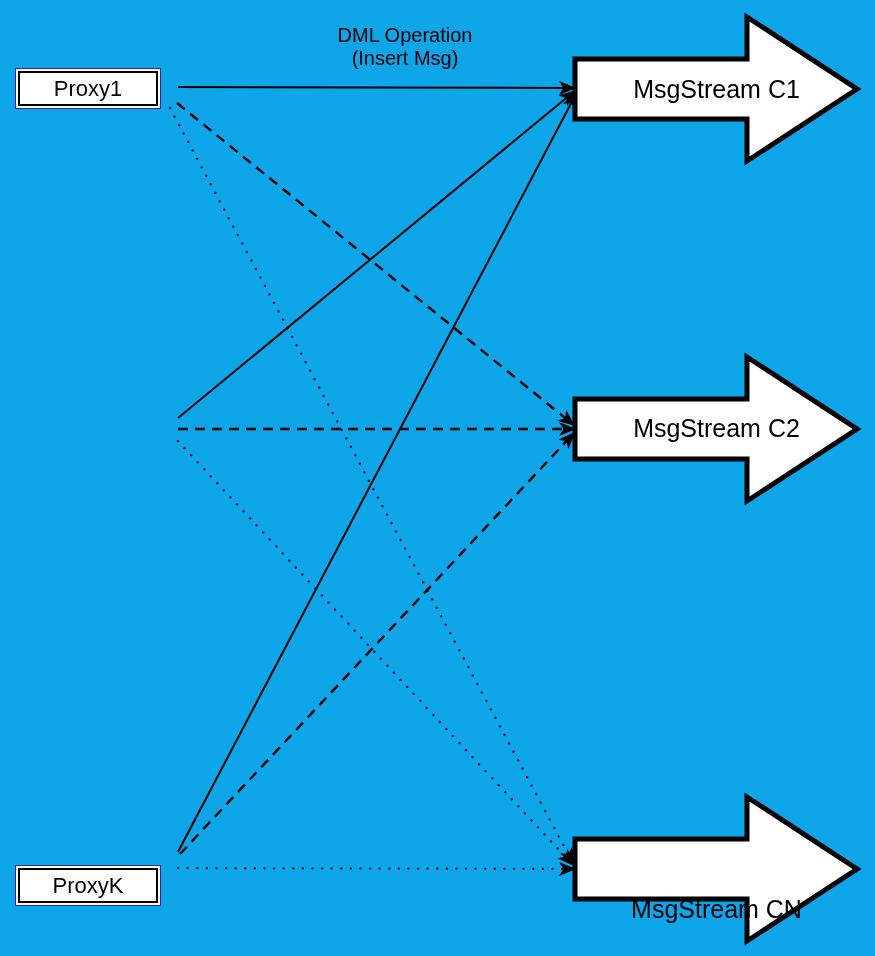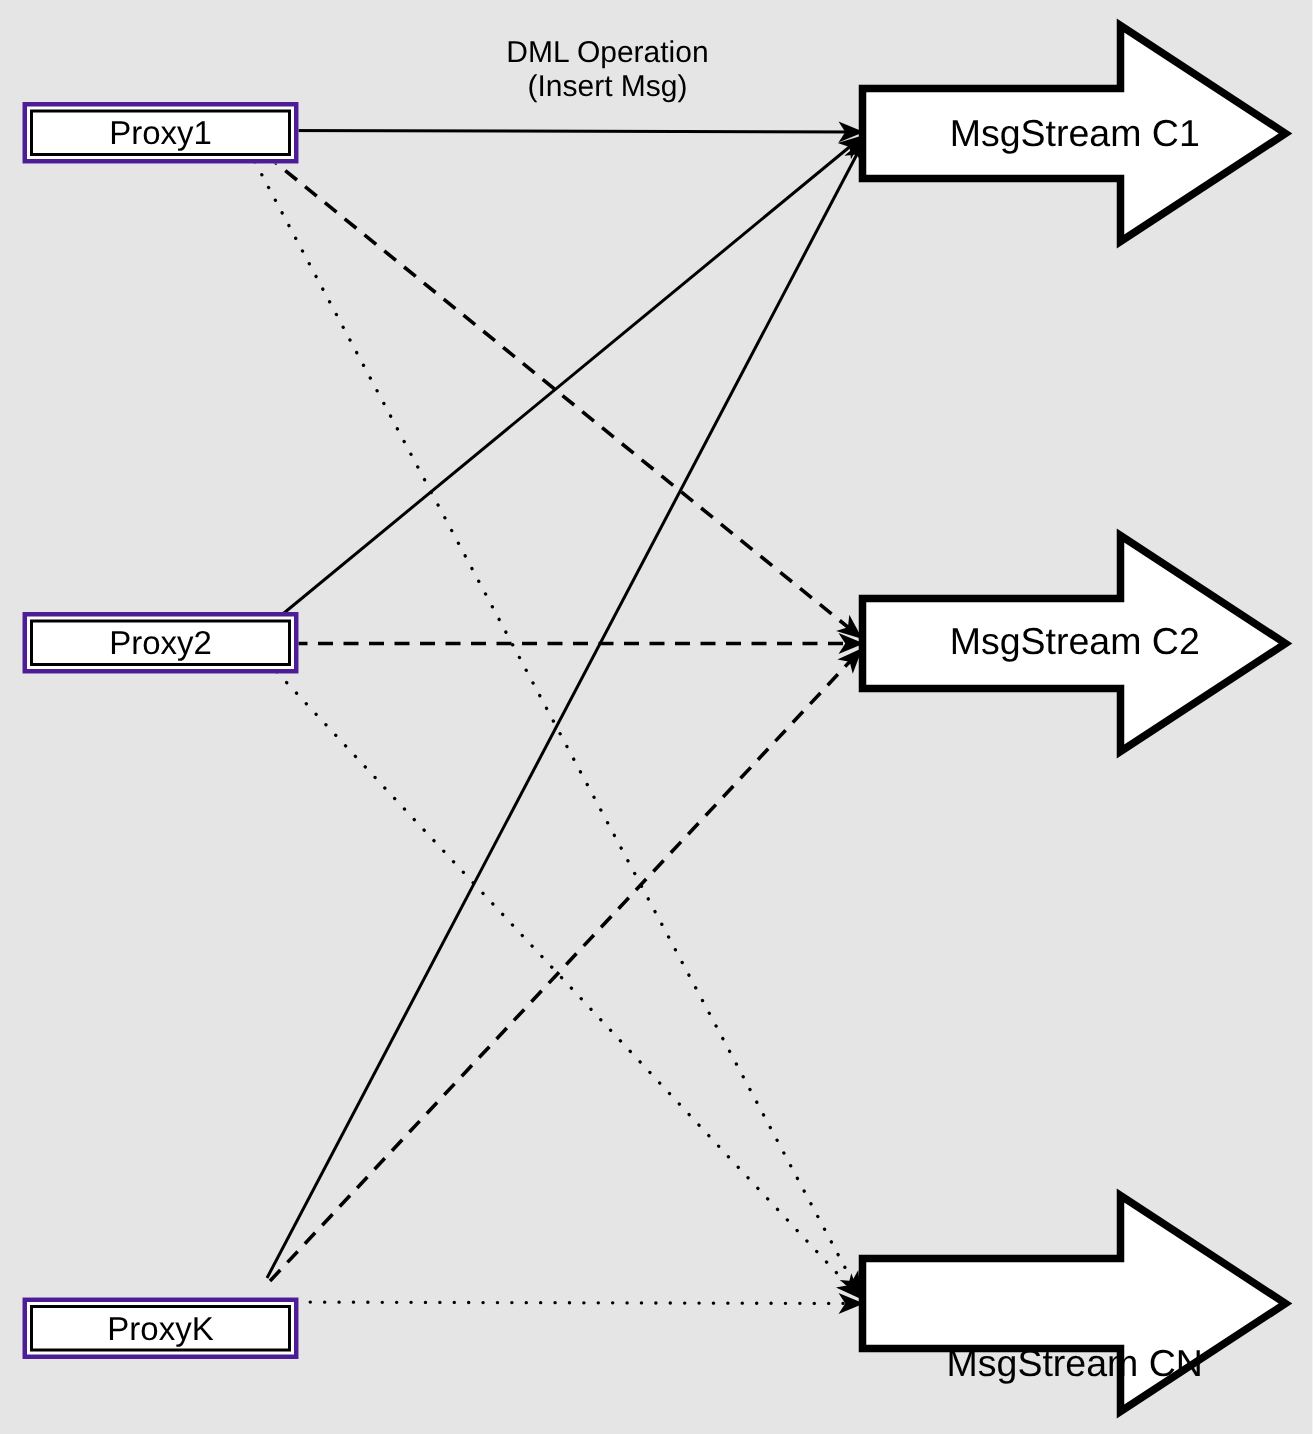--- a/index.html
+++ b/index.html
@@ -1,41 +1,41 @@
 <!DOCTYPE html>
 <html><head>
 <meta charset="utf-8">
 <style>
   html, body { margin: 0; padding: 0; background: #ffffff; }
   #canvas {
     position: relative;
     width: 875px;
     height: 956px;
-    background: #e5e5e5;
+    background: #0ea5e9;
     font-family: "Liberation Sans", sans-serif;
     color: #000000;
     overflow: hidden;
   }
   #edge-layer { position: absolute; left: 0; top: 0; }
   .edge-title {
     position: absolute;
     left: 285px;
     top: 24px;
     width: 240px;
     text-align: center;
     font-size: 20px;
     line-height: 23px;
   }
   .proxy {
     position: absolute;
     left: 15px;
-    width: 184px;
+    width: 146px;
     height: 41px;
     box-sizing: border-box;
-    border: 3px solid #4c1d95;
+    border: 1px solid #4c1d95;
     background: #ffffff;
   }
   .proxy-inner {
     position: absolute;
     inset: 2px;
     border: 2px solid #000000;
     background: #ffffff;
     display: flex;
     align-items: center;
     justify-content: center;
@@ -88,25 +88,20 @@
   <div class="edge-title">
     <div>DML Operation</div>
     <div>(Insert Msg)</div>
   </div>
 
   <div class="proxy t1">
     <div class="proxy-inner">
       <span>Proxy1</span>
     </div>
   </div>
-  <div class="proxy t2">
-    <div class="proxy-inner">
-      <span>Proxy2</span>
-    </div>
-  </div>
   <div class="proxy t3">
     <div class="proxy-inner">
       <span>ProxyK</span>
     </div>
   </div>
 
   <div class="stream-label s1">MsgStream C1</div>
   <div class="stream-label s2">MsgStream C2</div>
   <div class="stream-label s3">MsgStream CN</div>
 

